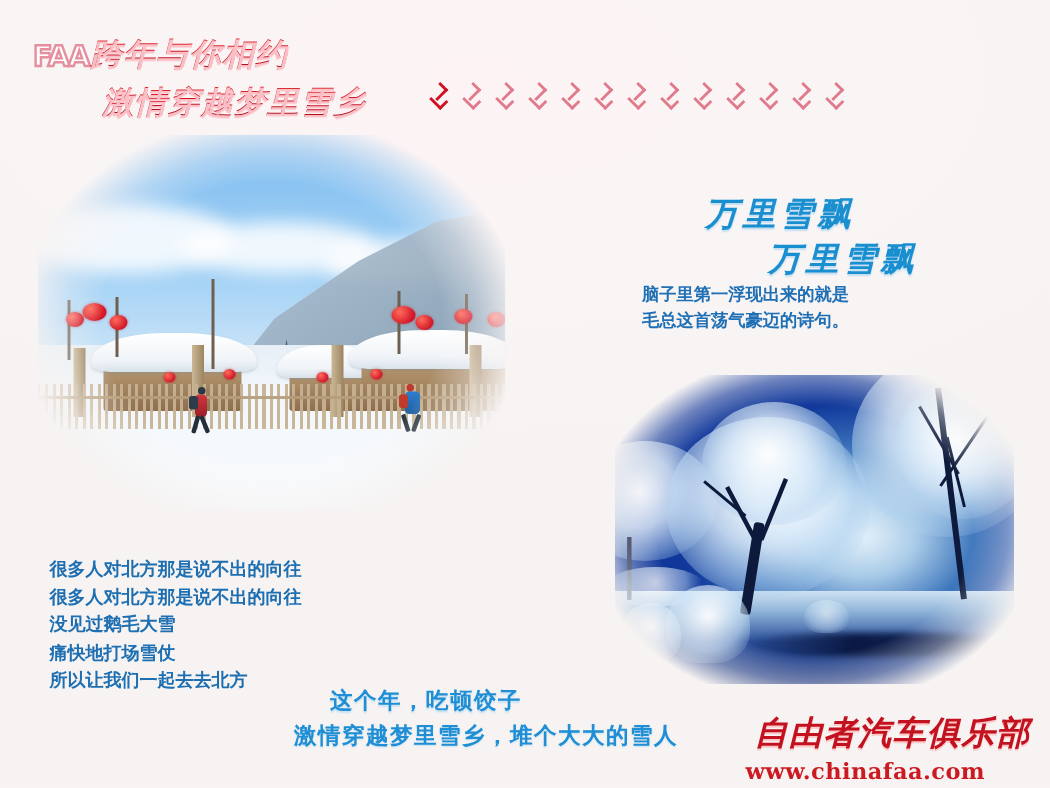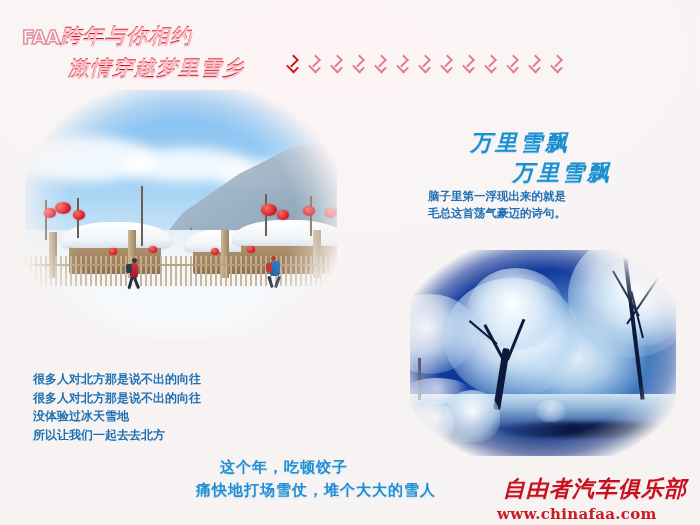--- a/index.html
+++ b/index.html
@@ -350,25 +350,26 @@
 
     <div class="r-bush" style="left:34px;top:140px;width:56px;height:52px;"></div>
     <div class="r-bush" style="left:4px;top:152px;width:40px;height:40px;"></div>
     <div class="r-bush" style="left:-6px;top:128px;width:66px;height:26px;opacity:.75;"></div>
     <div class="r-bush" style="left:126px;top:150px;width:30px;height:22px;opacity:.6;"></div>
   </div>
 
   <div class="body-text">
     <div>很多人对北方那是说不出的向往</div>
     <div>很多人对北方那是说不出的向往</div>
-    <div>没体验过冰天雪地</div>
+    <div>没见过鹅毛大雪</div>
+    <div>痛快地打场雪仗</div>
     <div>所以让我们一起去去北方</div>
   </div>
 
   <div class="closing" id="closing-1">这个年，吃顿饺子</div>
-  <div class="closing" id="closing-2">痛快地打场雪仗，堆个大大的雪人</div>
+  <div class="closing" id="closing-2">激情穿越梦里雪乡，堆个大大的雪人</div>
 
   <div id="logo-block">
     <div class="logo-cn">自由者汽车俱乐部</div>
     <div class="logo-url">www.chinafaa.com</div>
   </div>
 
 </div>
 
 </body></html>

